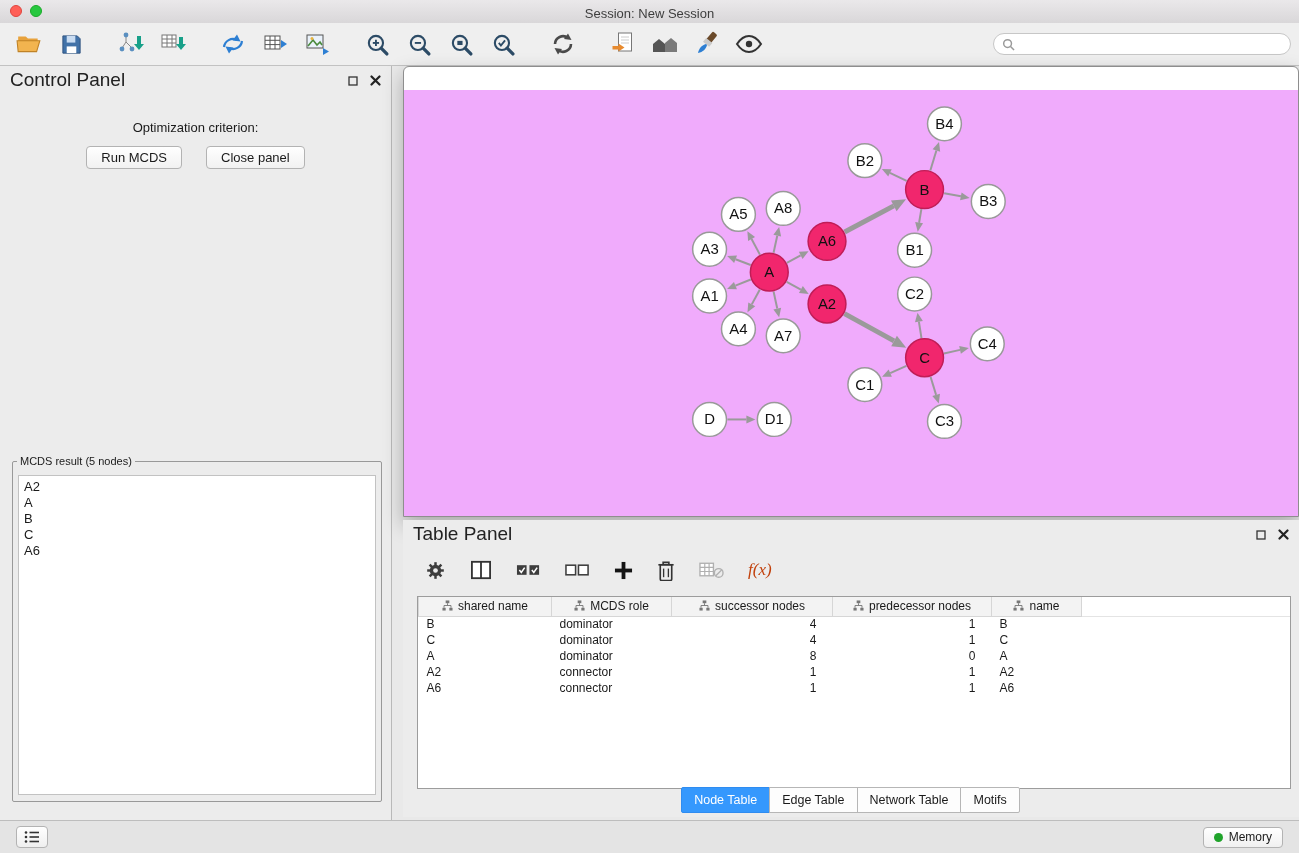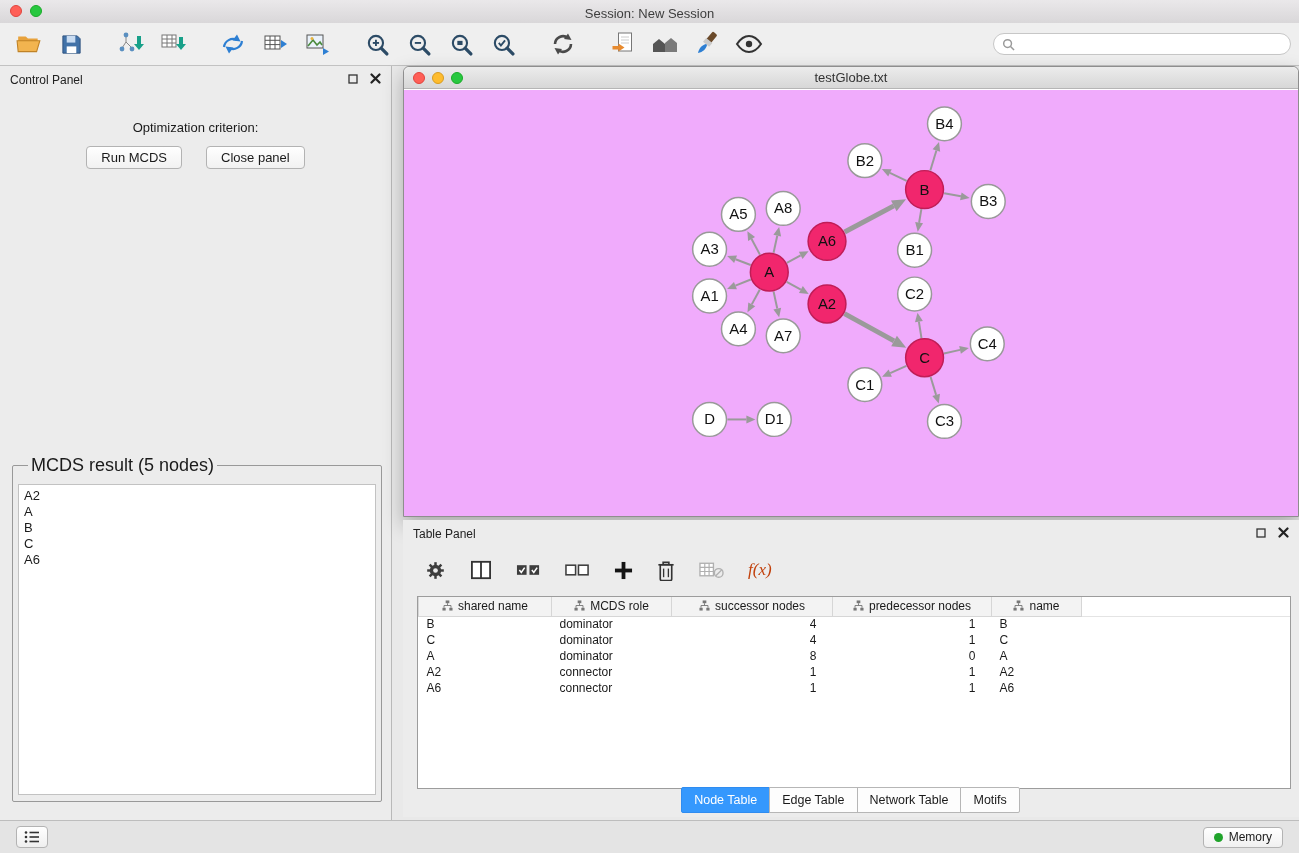--- a/index.html
+++ b/index.html
@@ -18,36 +18,36 @@
 
 
 .toolbar{position:absolute;top:23px;left:0;right:0;height:43px;background:#efefef;border-bottom:1px solid #c2c2c2;display:flex;align-items:center;padding:0 8px}
 .tgroup{display:flex;align-items:center;margin-right:18px}
 .tbtn{width:42px;height:34px;display:flex;align-items:center;justify-content:center;border-radius:4px;cursor:default}
 .searchbox{margin-left:auto;width:298px;height:22px;background:#fff;border:1px solid #c7c7c7;border-radius:11px;display:flex;align-items:center;padding:0 8px;gap:5px}
 .searchbox input{border:none;outline:none;flex:1;font-size:12px;background:transparent;font-family:"Liberation Sans",sans-serif}
 
 
 .control-panel{position:absolute;left:0;top:66px;bottom:33px;width:392px;background:#ececec;border-right:1px solid #b9b9b9}
-.panel-header{height:28px;display:flex;align-items:center;padding:0 10px;font-size:12px;color:#222}
+.panel-header{height:28px;display:flex;align-items:center;padding:0 10px;font-size:19px;color:#222}
 .panel-icons{margin-left:auto;display:flex;gap:12px;align-items:center}
 .ctabs{display:flex;justify-content:center;margin-top:4px}
 .ctab{padding:4px 13px;font-size:13px;color:#222;background:#ececec;border:1px solid #b3b3b3;margin-left:-1px;cursor:default}
 .ctab:first-child{border-radius:3px 0 0 3px}
 .ctab:last-child{border-radius:0 3px 3px 0}
 .ctab.active{background:#3598fd;border-color:#2f8cf0;color:#fff;border-radius:3px}
 .opt-label{text-align:center;margin-top:26px;font-size:13px}
 .dropdown{width:314px;height:23px;margin:8px auto 0;background:#fff;border:1px solid #b4b4b4;border-radius:3px;display:flex;align-items:center;font-size:13px;padding-left:8px;position:relative;cursor:default}
 .dd-stepper{position:absolute;right:0;top:0;bottom:0;width:19px;background:linear-gradient(#6eb1fc,#2e86f7);border-radius:0 3px 3px 0;display:flex;flex-direction:column;align-items:center;justify-content:center;gap:2px}
 .tri-up{width:0;height:0;border-left:3.5px solid transparent;border-right:3.5px solid transparent;border-bottom:4px solid #fff}
 .tri-down{width:0;height:0;border-left:3.5px solid transparent;border-right:3.5px solid transparent;border-top:4px solid #fff}
 .btn-row{display:flex;justify-content:center;gap:24px;margin-top:11px}
 .btn{height:23px;padding:0 14px;font-size:13px;background:linear-gradient(#ffffff,#f1f1f1);border:1px solid #b3b3b3;border-radius:4px;display:flex;align-items:center;cursor:default}
 .result-fieldset{position:absolute;left:12px;right:9px;top:389px;bottom:18px;border:1px solid #999;border-radius:2px}
-.result-fieldset legend{font-size:18px;padding:0 3px;margin-left:15px}
+.result-fieldset legend{font-size:11px;padding:0 3px;margin-left:4px}
 .result-list{position:absolute;left:5px;right:5px;top:8px;bottom:6px;background:#fff;border:1px solid #c2c2c2;padding:3px 5px;font-size:13px;line-height:16px;overflow:auto}
 
 
 .network-window{position:absolute;left:403px;top:66px;width:896px;height:451px;background:#fff;border:1px solid #8e8e8e;border-radius:6px 6px 0 0;box-shadow:0 8px 20px rgba(0,0,0,.28)}
 .net-titlebar{height:22px;background:linear-gradient(#ececec,#d7d7d7);border-bottom:1px solid #b5b5b5;border-radius:6px 6px 0 0;display:flex;align-items:center;justify-content:center;position:relative;font-size:13px;color:#333}
 .net-lights{position:absolute;left:9px;top:5px;display:flex;gap:7px}
 .net-canvas{position:absolute;left:0;top:23px;right:0;bottom:0;background:#f0abfc}
 .net-canvas svg{display:block;width:100%;height:100%}
 
 
@@ -247,28 +247,20 @@
           <div class="ritem">A2</div>
           <div class="ritem">A</div>
           <div class="ritem">B</div>
           <div class="ritem">C</div>
           <div class="ritem">A6</div>
         </div>
     </fieldset>
   </div>
 
   <div class="network-window">
-    <div class="net-titlebar">
-      <div class="net-lights">
-        <div class="light red"></div>
-        <div class="light yellow"></div>
-        <div class="light green"></div>
-      </div>
-      <span>testGlobe.txt</span>
-    </div>
     <div class="net-canvas">
       <svg viewBox="0 0 894 428" preserveAspectRatio="xMinYMin meet" font-family="Liberation Sans, sans-serif">
           <line x1="357.6" y1="165.4" x2="349.2" y2="149.7" stroke="#9a9a9a" stroke-width="2"></line>
           <polygon points="345.0,141.8 352.7,147.8 345.7,151.6" fill="#9a9a9a"></polygon>
           <line x1="371.3" y1="163.5" x2="375.0" y2="146.4" stroke="#9a9a9a" stroke-width="2"></line>
           <polygon points="376.9,137.6 378.9,147.2 371.1,145.5" fill="#9a9a9a"></polygon>
           <line x1="348.3" y1="175.8" x2="333.1" y2="170.0" stroke="#9a9a9a" stroke-width="2"></line>
           <polygon points="324.7,166.8 334.6,166.3 331.7,173.8" fill="#9a9a9a"></polygon>
           <line x1="348.4" y1="190.4" x2="333.0" y2="196.6" stroke="#9a9a9a" stroke-width="2"></line>
           <polygon points="324.6,199.9 331.5,192.9 334.5,200.3" fill="#9a9a9a"></polygon>

